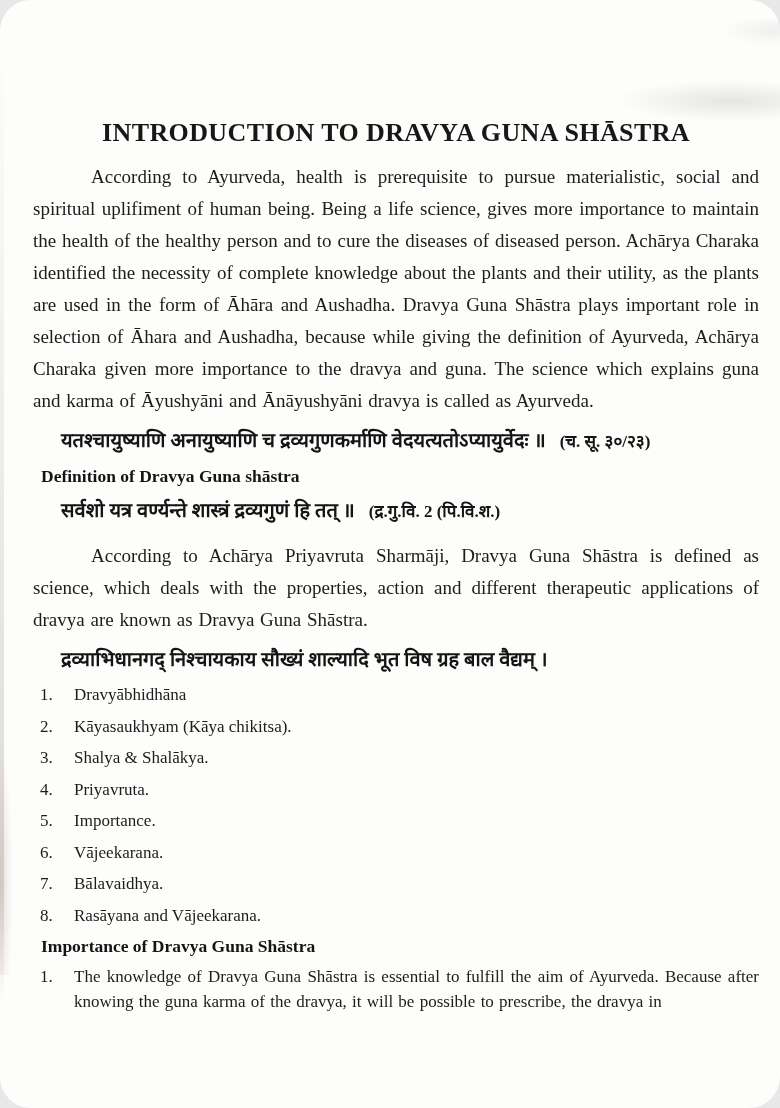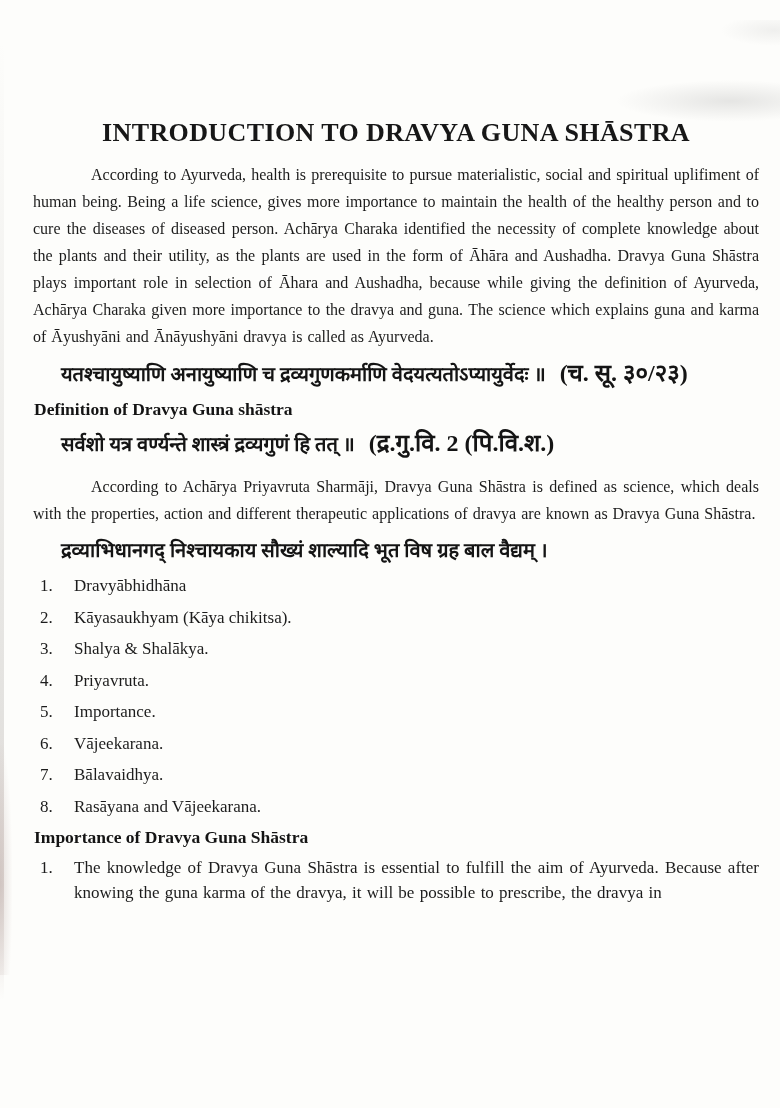--- a/index.html
+++ b/index.html
@@ -5,57 +5,58 @@
   html, body { margin: 0; padding: 0; background: #e8e8e8; }
   .sheet {
     position: relative;
     width: 780px;
     height: 1108px;
     margin: 0 auto;
     background: #fdfdfb;
     overflow: hidden;
     font-family: "Liberation Serif", serif;
     color: #1c1c1c;
+    border-radius: 31px;
   }
   .content {
     position: absolute;
     left: 33px;
     top: 0;
     width: 726px;
   }
   .page-title {
     margin-top: 118px;
     text-align: center;
     font-size: 26px;
     font-weight: bold;
     letter-spacing: 0.4px;
     color: #171717;
   }
   .para {
     margin: 0;
     margin-top: 13px;
-    font-size: 16px;
-    line-height: 27px;
+    font-size: 19px;
+    line-height: 32px;
     text-align: justify;
     text-indent: 58px;
     word-spacing: 1px;
   }
   .sanskrit-line {
     margin: 0;
     margin-top: 8px;
     margin-left: 28px;
     font-size: 20px;
     line-height: 31px;
     font-weight: 600;
     color: #141414;
     white-space: nowrap;
   }
-  .sanskrit-ref { font-weight: 600; margin-left: 14px; font-size: 24px; }
+  .sanskrit-ref { font-weight: 600; margin-left: 14px; font-size: 17px; }
   .section-heading {
-    margin: 1px;
+    margin: 8px;
     margin-top: 9px;
     font-size: 17.5px;
     font-weight: bold;
     color: #141414;
   }
   .branch-list { margin-top: 8px; }
   .branch-item {
     display: flex;
     margin-top: 9px;
     font-size: 17px;

